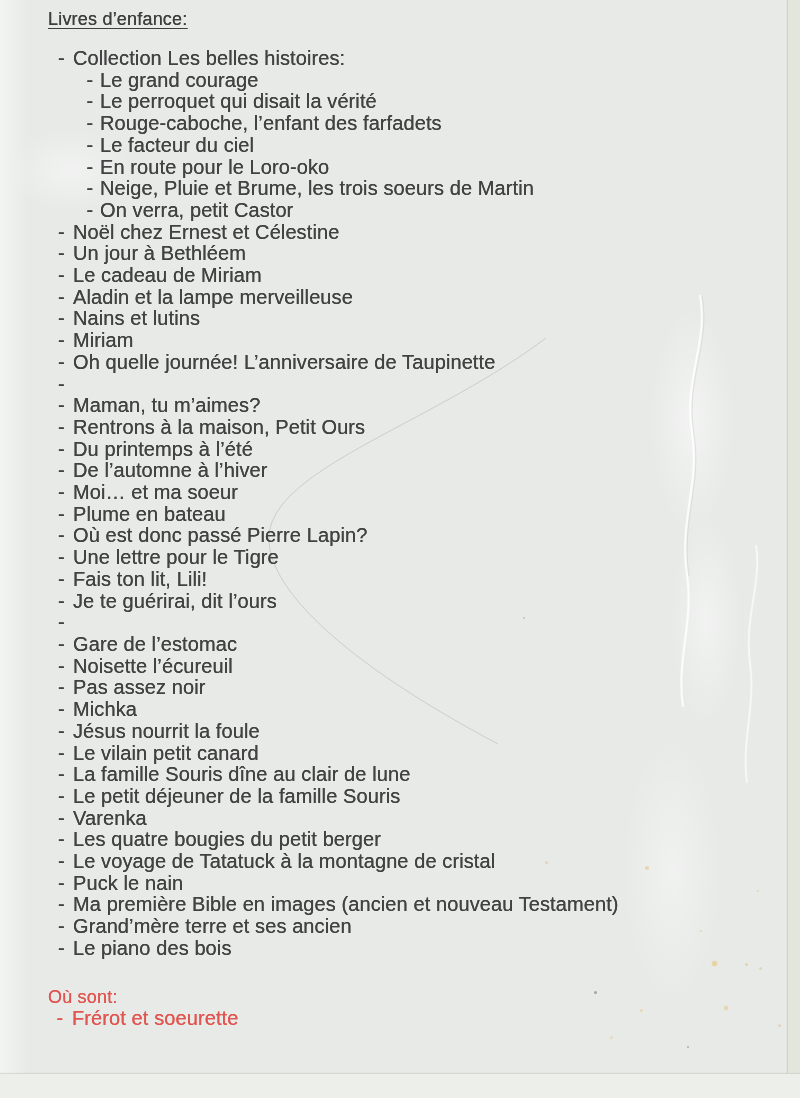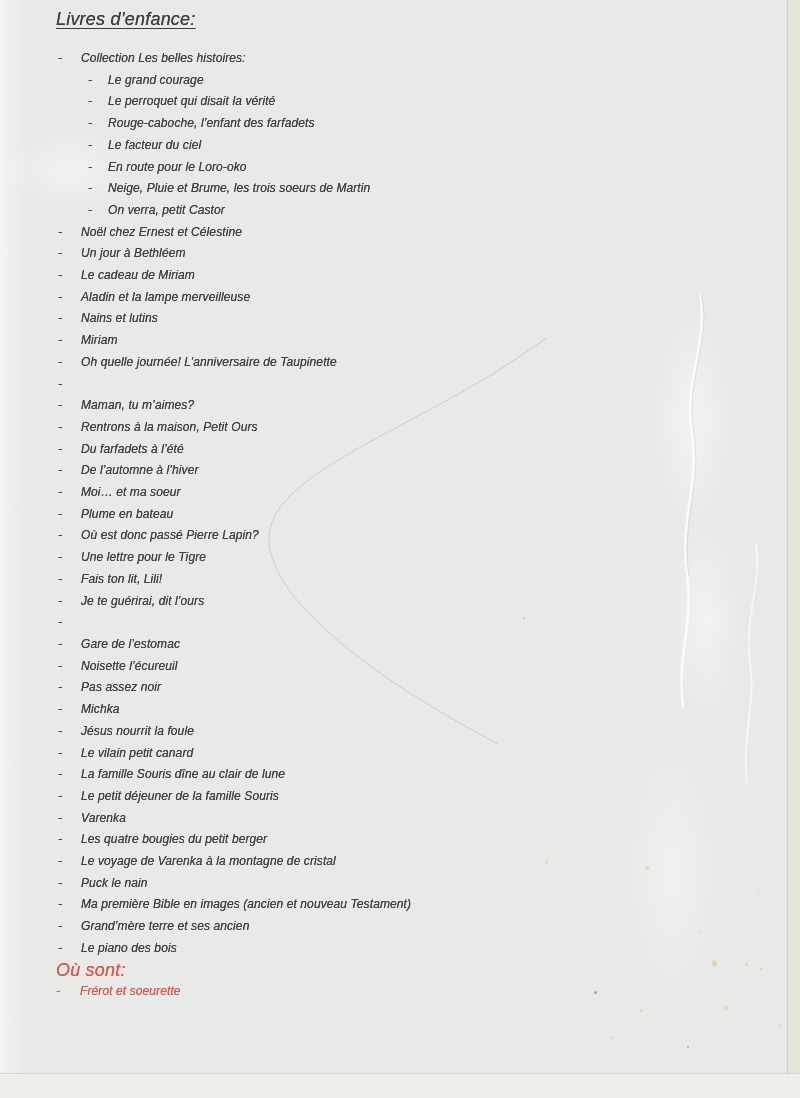--- a/index.html
+++ b/index.html
@@ -22,35 +22,35 @@
     position:absolute;top:0;bottom:0;right:0;width:12px;
     background:#e3e6db;box-shadow:-1px 0 1px rgba(198,204,192,.8);
   }
   .bottom-strip{
     position:absolute;left:0;right:0;bottom:0;height:24px;
     background:#edefeb;box-shadow:0 -1px 1px rgba(203,208,198,.7);
   }
   .artifacts{position:absolute;left:0;top:0;pointer-events:none;}
   .speck{position:absolute;border-radius:50%;pointer-events:none;}
 
-  .content{position:absolute;left:56px;top:9px;right:20px;color:#424242;font-style:italic;}
+  .content{position:absolute;left:48px;top:9px;right:20px;color:#424242;}
   .title{
     display:inline-block;font-size:18px;line-height:20px;letter-spacing:.2px;
     color:#3e3e3e;text-decoration:underline;text-underline-offset:3px;
     text-decoration-thickness:1.2px;text-shadow:0 0 .6px;
   }
   .list{margin-top:19px;}
-  .row{display:flex;line-height:21.7px;font-size:12px;letter-spacing:.1px;}
+  .row{display:flex;line-height:21.7px;font-size:20px;letter-spacing:.1px;text-align:center;}
   .txt{text-shadow:0 0 .6px;white-space:nowrap;}
   .dash{flex:none;text-shadow:0 0 .6px;}
   .dash::before{content:"-";}
   .lvl1 .dash{width:23px;padding-left:2px;}
   .lvl2{padding-left:32px;}
   .lvl2 .dash{width:20px;}
-  .missing{color:#e0554f;}
+  .missing{margin-top:27px;color:#e0554f;}
   .missing-title{font-size:18px;line-height:21.7px;letter-spacing:.2px;text-shadow:0 0 .6px;}
   .red-row .dash{width:24px;padding-left:0;}
 </style>
 </head>
 <body>
 
 <div class="paper"></div>
 <div class="edge-right"></div>
 <div class="bottom-strip"></div>
 
@@ -155,21 +155,21 @@
         <div class="row lvl1">
         <span class="dash"></span>
         <span class="txt">Maman, tu m’aimes?</span>
       </div>
         <div class="row lvl1">
         <span class="dash"></span>
         <span class="txt">Rentrons à la maison, Petit Ours</span>
       </div>
         <div class="row lvl1">
         <span class="dash"></span>
-        <span class="txt">Du farfadets à l’été</span>
+        <span class="txt">Du printemps à l’été</span>
       </div>
         <div class="row lvl1">
         <span class="dash"></span>
         <span class="txt">De l’automne à l’hiver</span>
       </div>
         <div class="row lvl1">
         <span class="dash"></span>
         <span class="txt">Moi… et ma soeur</span>
       </div>
         <div class="row lvl1">
@@ -230,21 +230,21 @@
         <div class="row lvl1">
         <span class="dash"></span>
         <span class="txt">Varenka</span>
       </div>
         <div class="row lvl1">
         <span class="dash"></span>
         <span class="txt">Les quatre bougies du petit berger</span>
       </div>
         <div class="row lvl1">
         <span class="dash"></span>
-        <span class="txt">Le voyage de Varenka à la montagne de cristal</span>
+        <span class="txt">Le voyage de Tatatuck à la montagne de cristal</span>
       </div>
         <div class="row lvl1">
         <span class="dash"></span>
         <span class="txt">Puck le nain</span>
       </div>
         <div class="row lvl1">
         <span class="dash"></span>
         <span class="txt">Ma première Bible en images (ancien et nouveau Testament)</span>
       </div>
         <div class="row lvl1">

